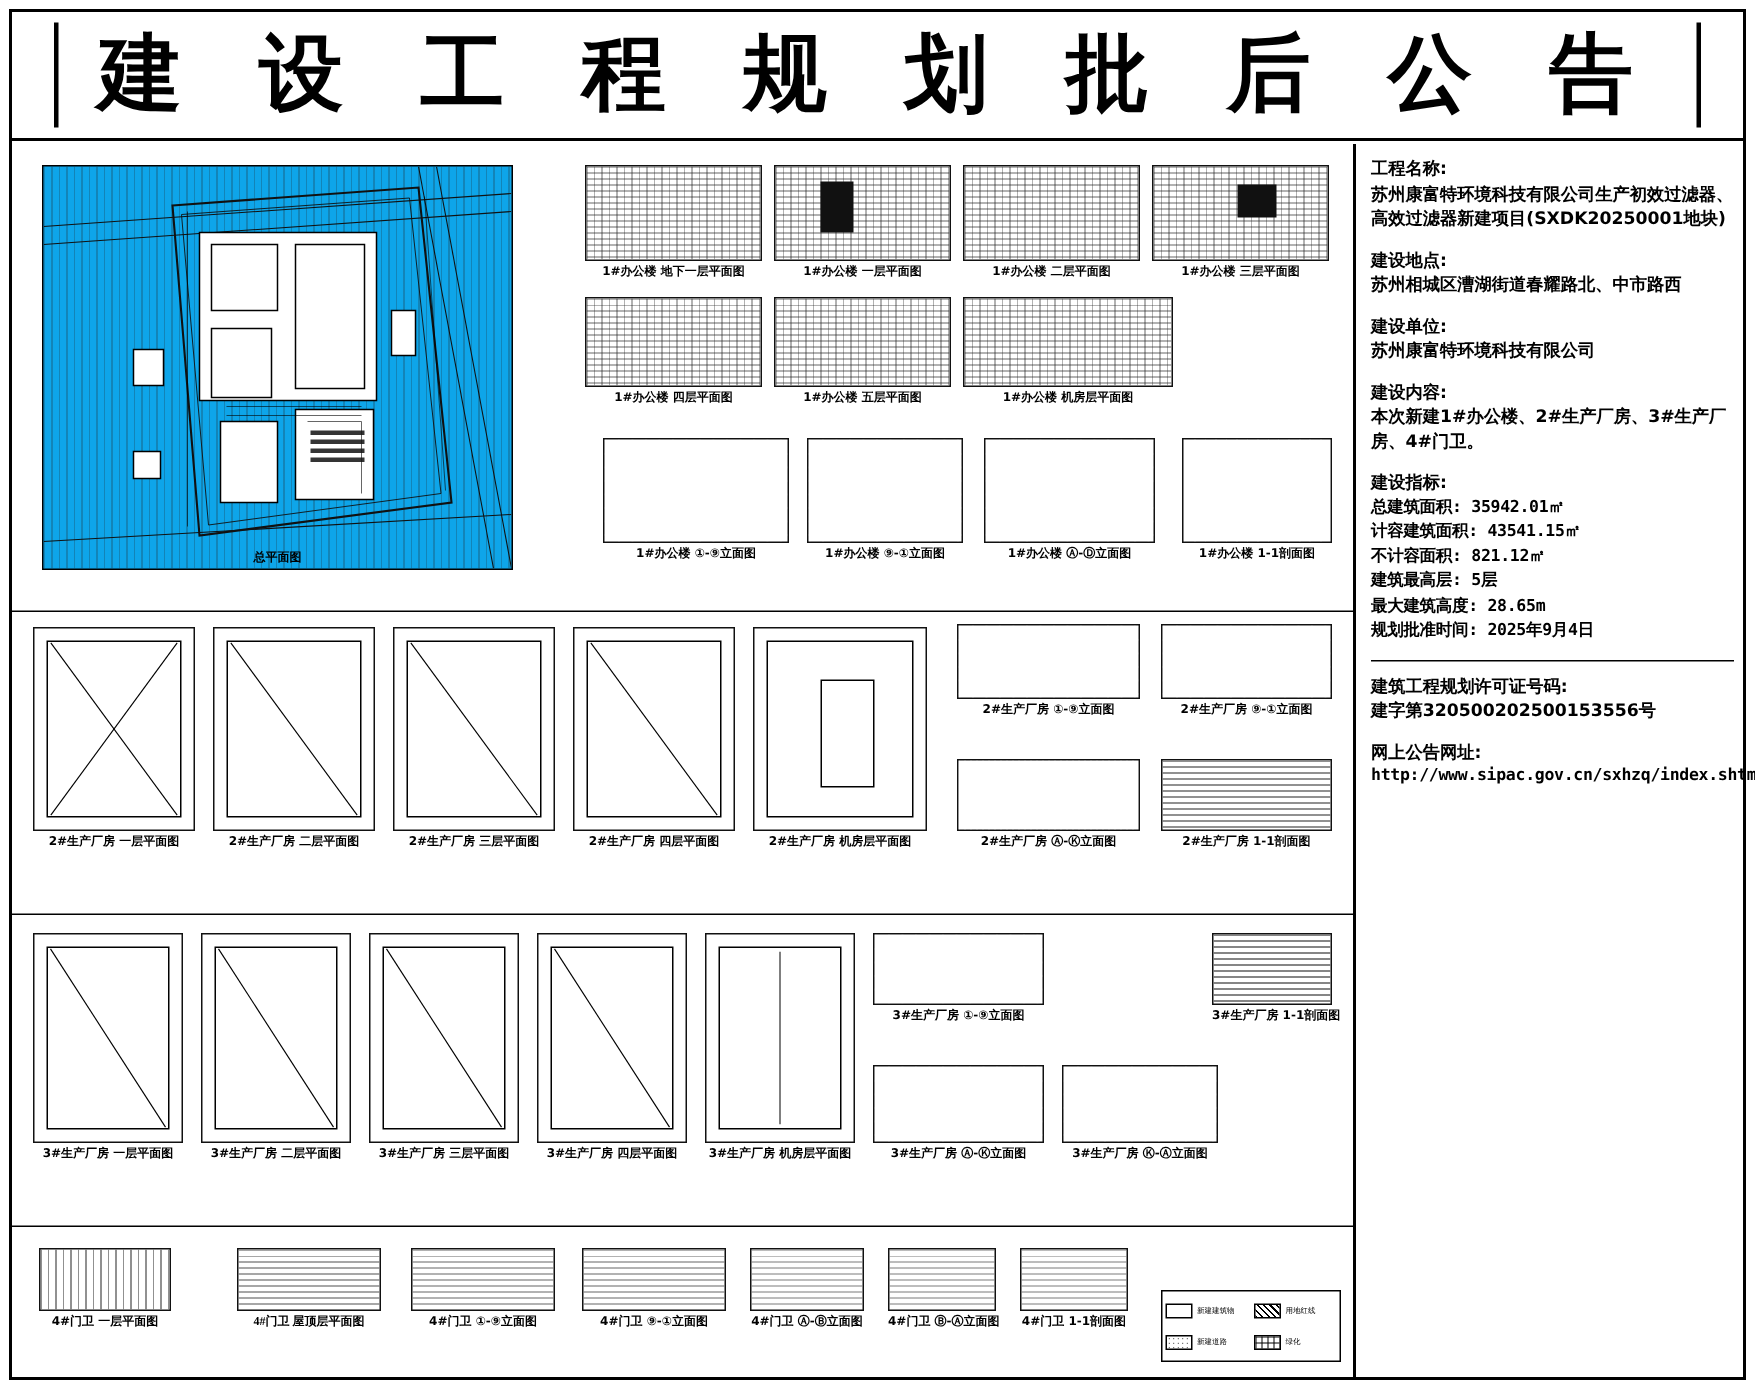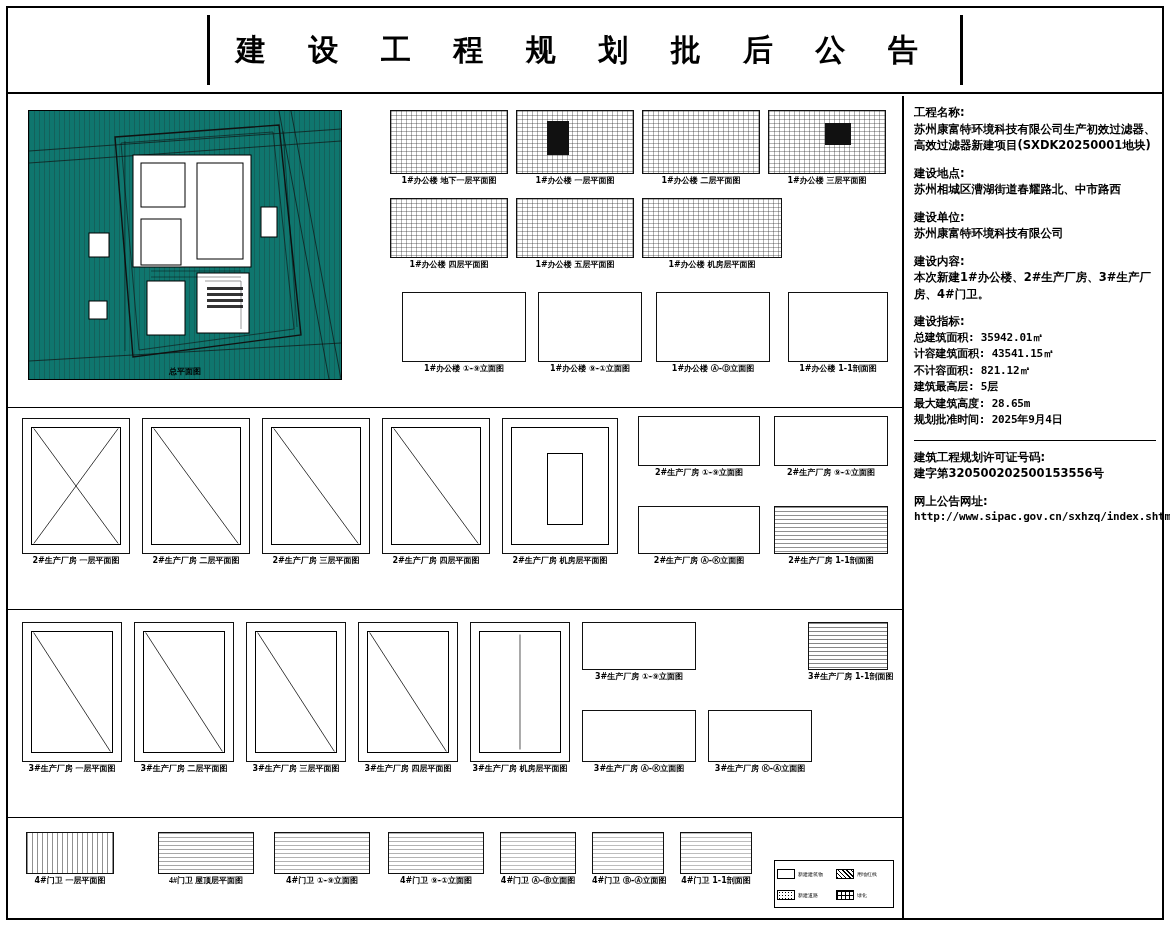--- a/index.html
+++ b/index.html
@@ -6,21 +6,21 @@
   body{font-family:"DejaVu Sans","Liberation Sans",sans-serif;color:#000;}
   #page{position:relative;width:1170px;height:926px;background:#fff;overflow:hidden;}
 
   
   .frame{position:absolute;left:6px;top:6px;width:1158px;height:914px;border:2px solid #000;box-sizing:border-box;}
 
   
   .title-bar{position:absolute;left:8px;top:8px;width:1154px;height:86px;box-sizing:border-box;
     border-bottom:2px solid #000;display:flex;align-items:center;justify-content:center;}
   .title-box{border-left:3px solid #000;border-right:3px solid #000;padding:0 26px;height:70px;display:flex;align-items:center;}
-  .title-text{font-family:"DejaVu Sans","Liberation Sans",sans-serif;font-weight:bold;font-size:30px;letter-spacing:16px;line-height:1;}
+  .title-text{font-family:"DejaVu Sans","Liberation Sans",sans-serif;font-weight:bold;font-size:56px;letter-spacing:16px;line-height:1;}
 
   
   .body-area{position:absolute;left:8px;top:96px;width:1154px;height:822px;}
   .left-col{position:absolute;left:0;top:0;width:896px;height:822px;border-right:2px solid #000;box-sizing:border-box;}
   .right-col{position:absolute;left:898px;top:0;width:256px;height:822px;padding:8px 6px 0 8px;box-sizing:border-box;}
 
   
   .info{font-size:11.5px;line-height:16.5px;font-weight:bold;}
   .info .blk{margin-bottom:11px;}
   .info .lbl{display:block;}
@@ -29,21 +29,21 @@
   .rule{border-top:1.5px solid #000;margin:6px 0 8px 0;}
 
   
   .row{position:absolute;left:0;width:896px;box-sizing:border-box;border-bottom:1.5px solid #000;}
   #row1{top:0;height:312px;border-bottom:1.5px solid #000;}
   #row2{top:312px;height:202px;}
   #row3{top:514px;height:208px;}
   #row4{top:722px;height:100px;border-bottom:none;}
 
   
-  .siteplan{position:absolute;left:20px;top:14px;width:312px;height:268px;border:1px solid #000;background:#0f766e;overflow:hidden;}
+  .siteplan{position:absolute;left:20px;top:14px;width:312px;height:268px;border:1px solid #000;background:#0ea5e9;overflow:hidden;}
   .siteplan .cap{position:absolute;left:0;bottom:-14px;width:100%;text-align:center;}
 
   .cap{font-size:8px;font-weight:bold;text-align:center;line-height:10px;white-space:nowrap;}
 
   .dwg{position:absolute;box-sizing:border-box;}
   .dwg .sheet{position:absolute;left:0;top:0;right:0;bottom:12px;border:1px solid #111;background:#fff;overflow:hidden;}
   .dwg .cl{position:absolute;left:0;bottom:0;width:100%;}
 
   
   .lines-h{position:absolute;left:0;top:0;width:100%;height:100%;

